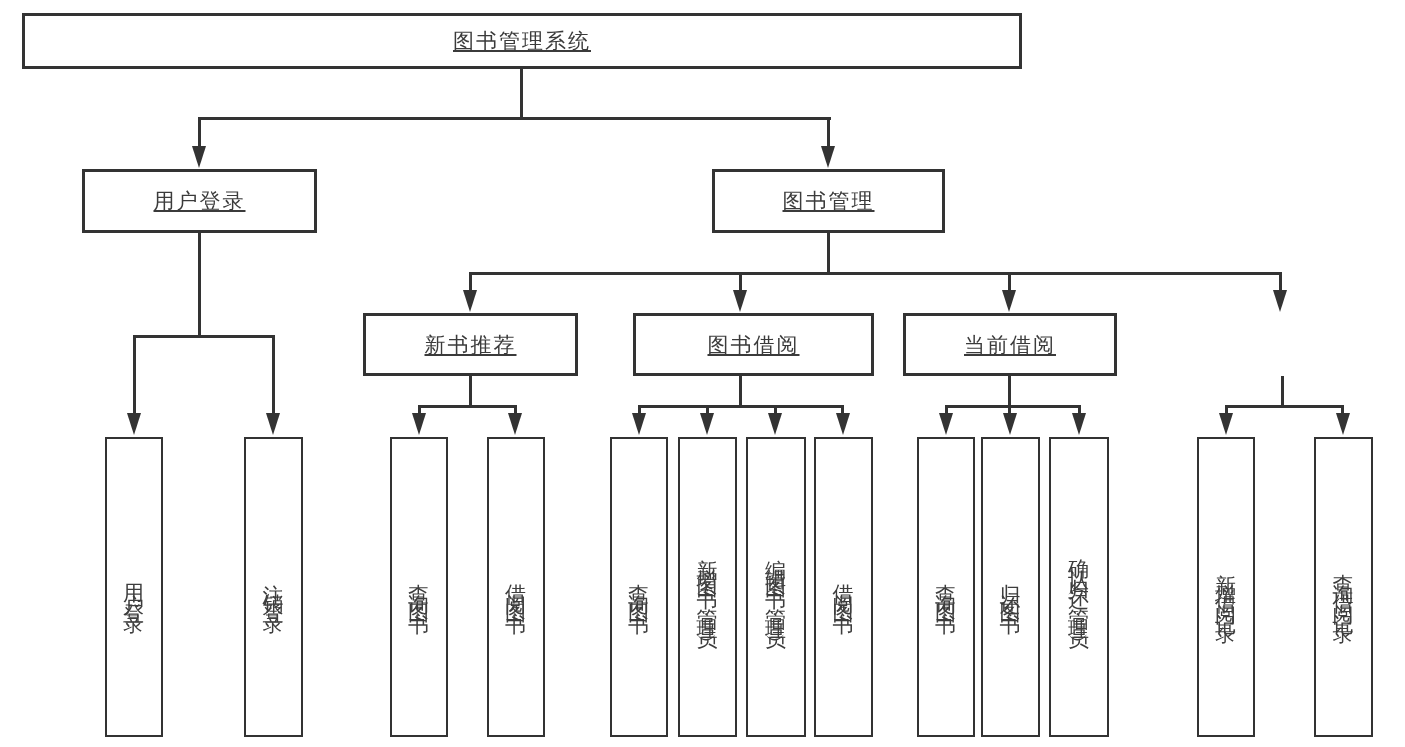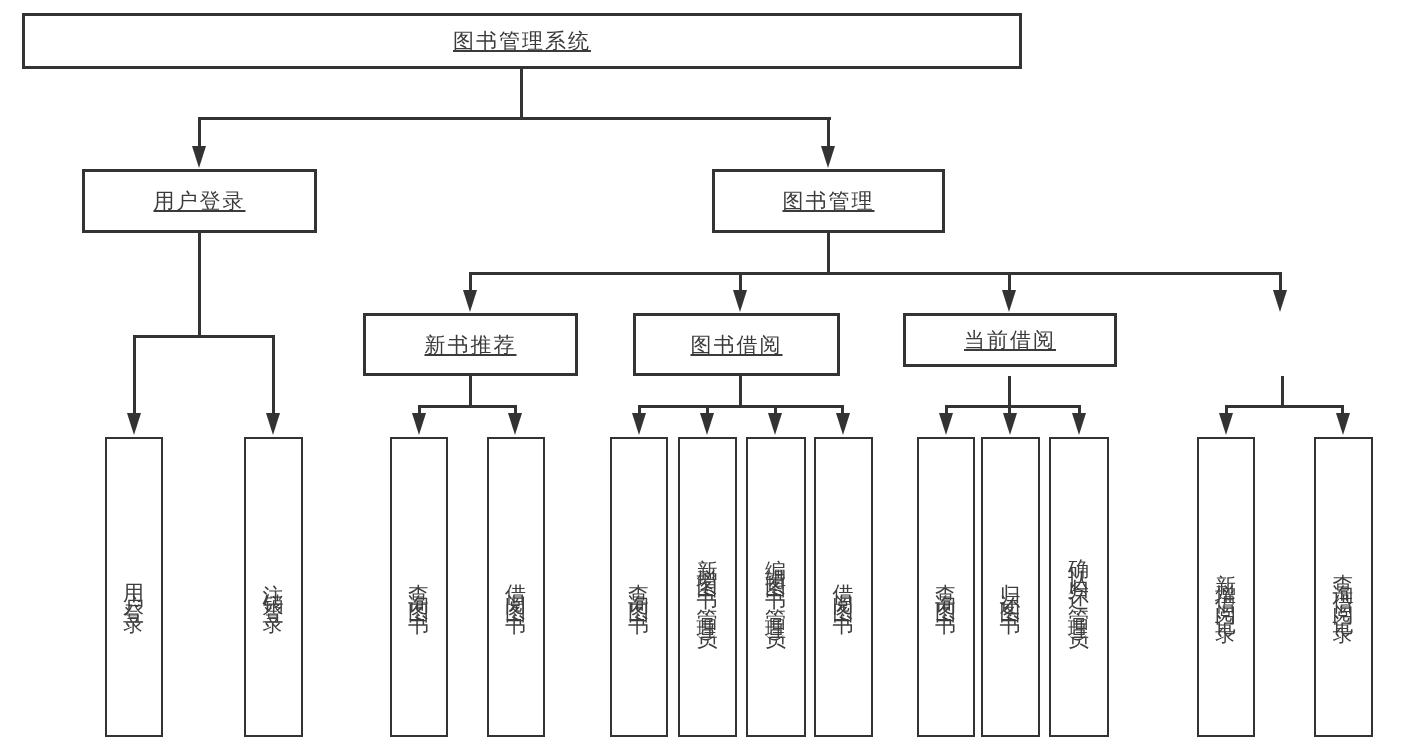--- a/index.html
+++ b/index.html
@@ -119,23 +119,23 @@
   <i class="ar" style="left:1336px;top:413px"></i>
 
   <div class="hbox" style="left:22px;top:13px;width:1000px;height:56px">图书管理系统</div>
 
   <div class="hbox" style="left:82px;top:169px;width:235px;height:64px">用户登录</div>
 
   <div class="hbox" style="left:712px;top:169px;width:233px;height:64px">图书管理</div>
 
   <div class="hbox" style="left:363px;top:313px;width:215px;height:63px">新书推荐</div>
 
-  <div class="hbox" style="left:633px;top:313px;width:207px;height:63px">图书借阅</div>
+  <div class="hbox" style="left:633px;top:313px;width:241px;height:63px">图书借阅</div>
 
-  <div class="hbox" style="left:903px;top:313px;width:214px;height:54px">当前借阅</div>
+  <div class="hbox" style="left:903px;top:313px;width:214px;height:63px">当前借阅</div>
 
 
   <div class="vbox" style="left:105px">
     <span>用户登录</span>
   </div>
   <div class="vbox" style="left:244px;width:59px">
     <span>注销登录</span>
   </div>
 
   <div class="vbox" style="left:390px">

